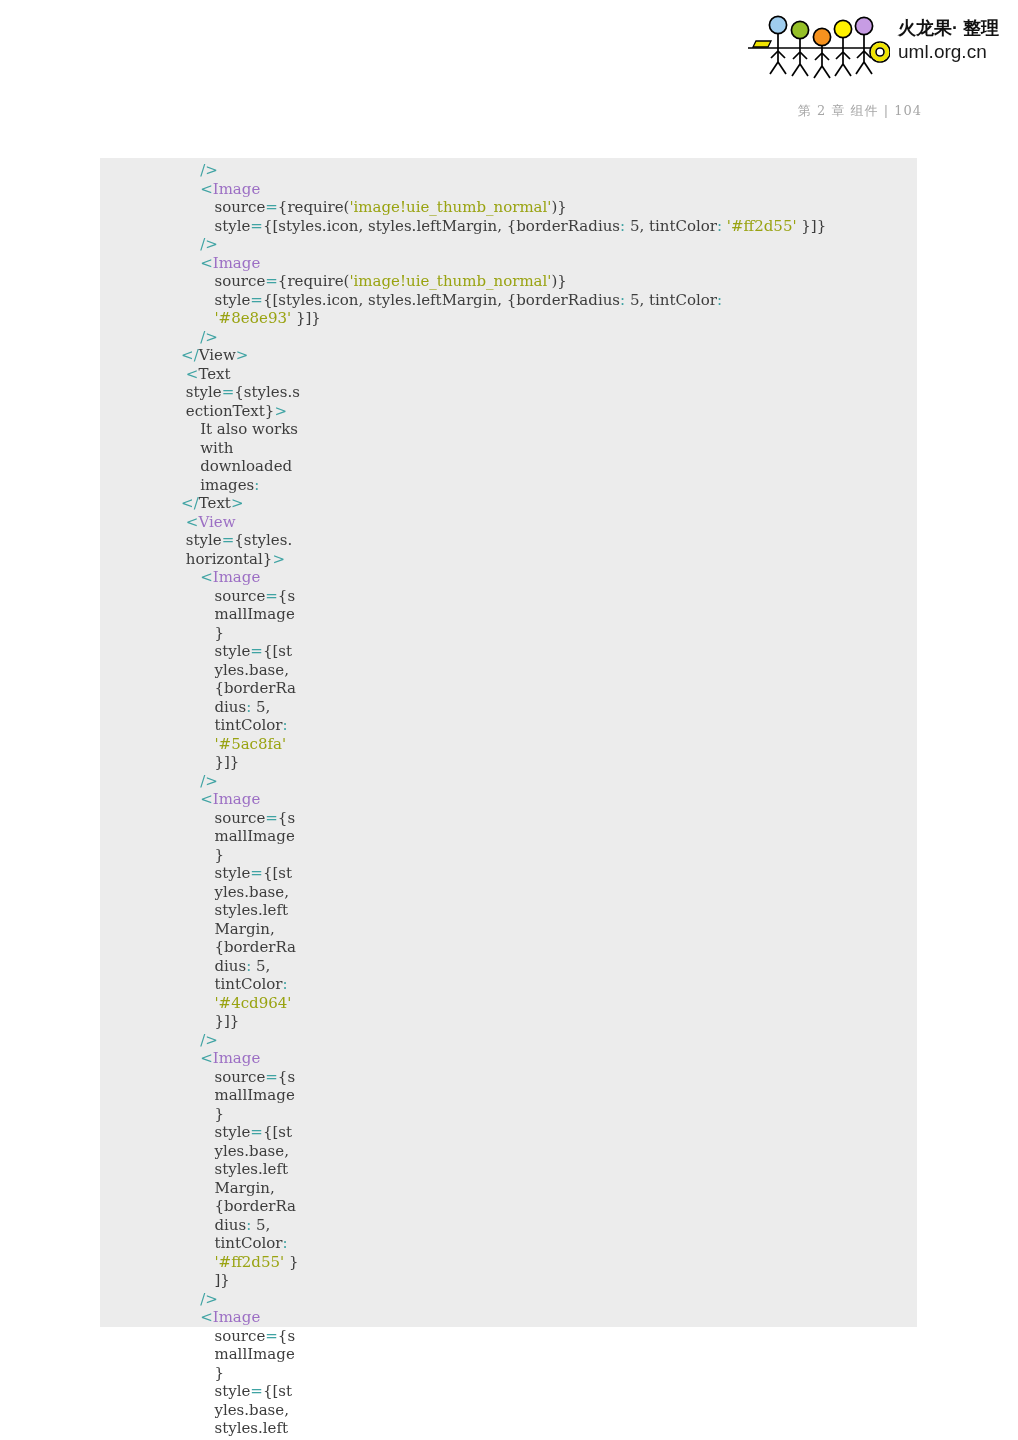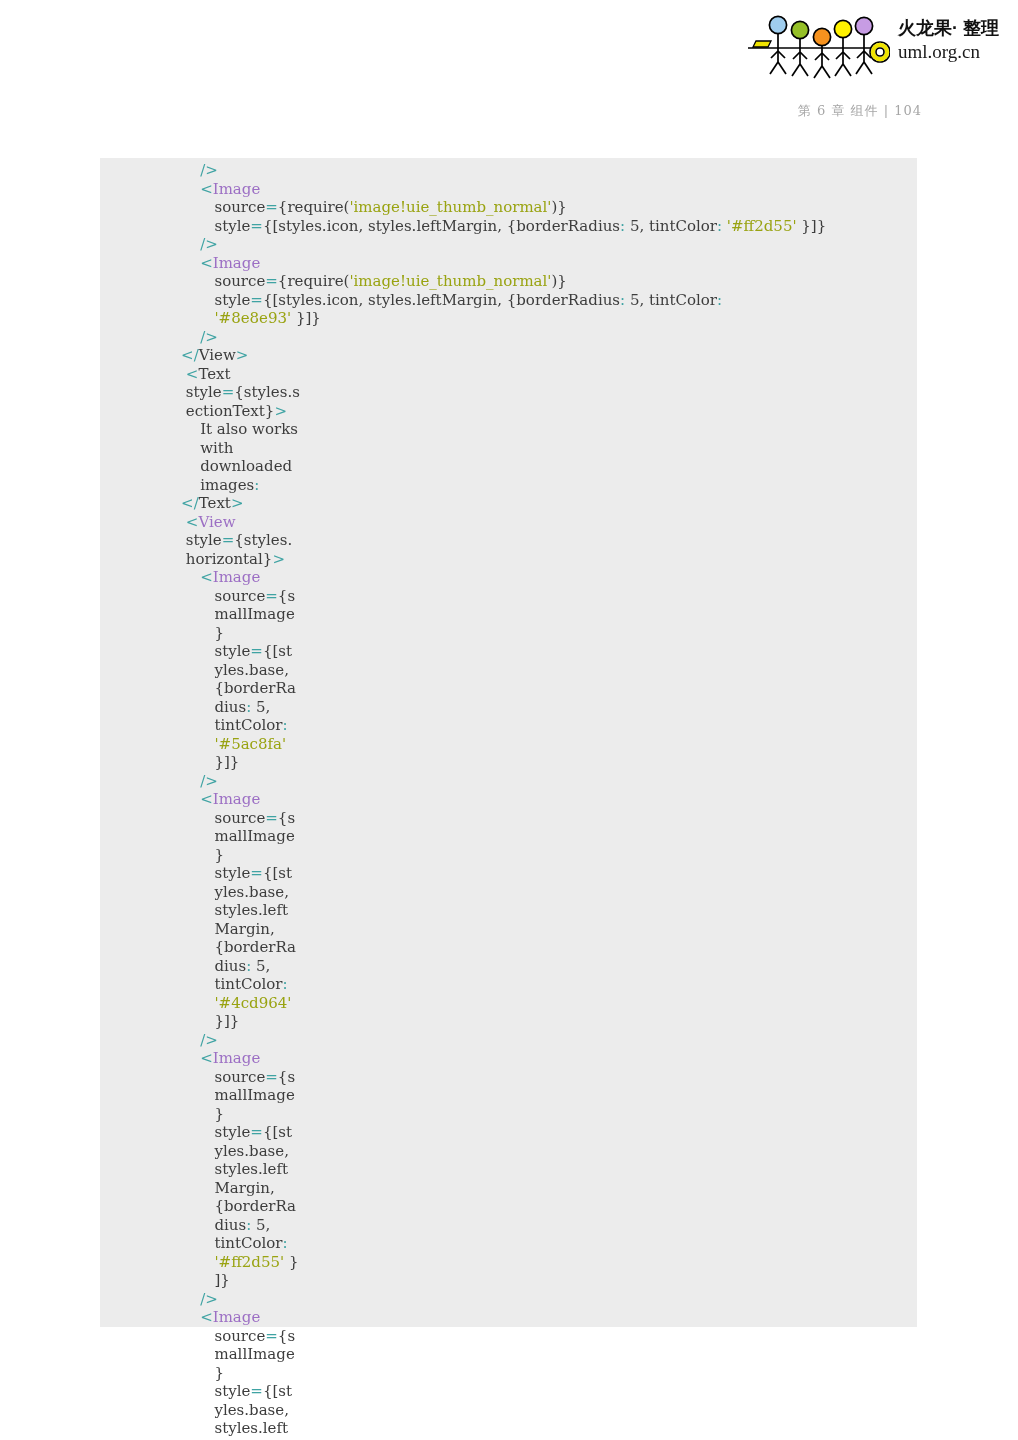--- a/index.html
+++ b/index.html
@@ -2,21 +2,21 @@
 <html><head>
 <meta charset="utf-8">
 <style>
   html,body{margin:0;padding:0;background:#ffffff;}
   .page{position:relative;width:1018px;height:1440px;background:#ffffff;overflow:hidden;
         font-family:"DejaVu Serif", serif;}
   
   .brand-logo{position:absolute;left:740px;top:6px;width:150px;height:74px;}
   .brand-text{position:absolute;left:898px;top:16px;width:118px;}
   .brand-title{font-family:"Liberation Sans", sans-serif;font-weight:bold;font-size:18px;color:#111;line-height:24px;white-space:nowrap;}
-  .brand-domain{font-family:Liberation Serif, serif;font-size:19px;color:#1a1a1a;line-height:24px;white-space:nowrap;}
+  .brand-domain{font-family:Liberation Sans, sans-serif;font-size:19px;color:#1a1a1a;line-height:24px;white-space:nowrap;}
   .page-info{position:absolute;left:700px;top:102px;width:222px;text-align:right;
              font-size:13px;color:#a6a6a6;letter-spacing:1px;white-space:nowrap;}
   
   .code-bg{position:absolute;left:100px;top:158px;width:817px;height:1169px;}
   .code-lines{position:absolute;left:100px;top:161px;width:918px;
               font-size:15px;line-height:18.5px;color:#3d3d3d;white-space:pre;}
   .code-line{height:18.5px;}
 </style>
 </head>
 <body>
@@ -69,19 +69,19 @@
       <circle cx="140" cy="46" r="7" stroke-width="4.4" stroke="#f0e400"></circle>
       <circle cx="140" cy="46" r="4" stroke-width="1.6"></circle>
     </g>
   </svg>
 
   <div class="brand-text">
     <div class="brand-title">火龙果· 整理</div>
     <div class="brand-domain">uml.org.cn</div>
   </div>
 
-  <div class="page-info">第 6 章 组件 | 104</div>
+  <div class="page-info">第 2 章 组件 | 104</div>
 
   <div class="code-bg" style="background: rgb(236, 236, 236);"></div>
 
   <div class="code-lines"><div class="code-line">                     <span style="color: rgb(63, 163, 163);">/&gt;</span></div><div class="code-line">                     <span style="color: rgb(63, 163, 163);">&lt;</span><span style="color: rgb(156, 111, 196);">Image</span></div><div class="code-line">                        <span style="color: rgb(61, 61, 61);">source</span><span style="color: rgb(63, 163, 163);">=</span><span style="color: rgb(61, 61, 61);">{require(</span><span style="color: rgb(153, 163, 17);">'image!uie_thumb_normal'</span><span style="color: rgb(61, 61, 61);">)}</span></div><div class="code-line">                        <span style="color: rgb(61, 61, 61);">style</span><span style="color: rgb(63, 163, 163);">=</span><span style="color: rgb(61, 61, 61);">{[styles.icon, styles.leftMargin, {borderRadius</span><span style="color: rgb(63, 163, 163);">:</span><span style="color: rgb(61, 61, 61);"> 5, tintColor</span><span style="color: rgb(63, 163, 163);">:</span><span style="color: rgb(61, 61, 61);"> </span><span style="color: rgb(153, 163, 17);">'#ff2d55'</span><span style="color: rgb(61, 61, 61);"> }]}</span></div><div class="code-line">                     <span style="color: rgb(63, 163, 163);">/&gt;</span></div><div class="code-line">                     <span style="color: rgb(63, 163, 163);">&lt;</span><span style="color: rgb(156, 111, 196);">Image</span></div><div class="code-line">                        <span style="color: rgb(61, 61, 61);">source</span><span style="color: rgb(63, 163, 163);">=</span><span style="color: rgb(61, 61, 61);">{require(</span><span style="color: rgb(153, 163, 17);">'image!uie_thumb_normal'</span><span style="color: rgb(61, 61, 61);">)}</span></div><div class="code-line">                        <span style="color: rgb(61, 61, 61);">style</span><span style="color: rgb(63, 163, 163);">=</span><span style="color: rgb(61, 61, 61);">{[styles.icon, styles.leftMargin, {borderRadius</span><span style="color: rgb(63, 163, 163);">:</span><span style="color: rgb(61, 61, 61);"> 5, tintColor</span><span style="color: rgb(63, 163, 163);">:</span></div><div class="code-line">                        <span style="color: rgb(153, 163, 17);">'#8e8e93'</span><span style="color: rgb(61, 61, 61);"> }]}</span></div><div class="code-line">                     <span style="color: rgb(63, 163, 163);">/&gt;</span></div><div class="code-line">                 <span style="color: rgb(63, 163, 163);">&lt;/</span><span style="color: rgb(61, 61, 61);">View</span><span style="color: rgb(63, 163, 163);">&gt;</span></div><div class="code-line">                  <span style="color: rgb(63, 163, 163);">&lt;</span><span style="color: rgb(61, 61, 61);">Text</span></div><div class="code-line">                  <span style="color: rgb(61, 61, 61);">style</span><span style="color: rgb(63, 163, 163);">=</span><span style="color: rgb(61, 61, 61);">{styles.s</span></div><div class="code-line">                  <span style="color: rgb(61, 61, 61);">ectionText}</span><span style="color: rgb(63, 163, 163);">&gt;</span></div><div class="code-line">                     <span style="color: rgb(61, 61, 61);">It also works</span></div><div class="code-line">                     <span style="color: rgb(61, 61, 61);">with</span></div><div class="code-line">                     <span style="color: rgb(61, 61, 61);">downloaded</span></div><div class="code-line">                     <span style="color: rgb(61, 61, 61);">images</span><span style="color: rgb(63, 163, 163);">:</span></div><div class="code-line">                 <span style="color: rgb(63, 163, 163);">&lt;/</span><span style="color: rgb(61, 61, 61);">Text</span><span style="color: rgb(63, 163, 163);">&gt;</span></div><div class="code-line">                  <span style="color: rgb(63, 163, 163);">&lt;</span><span style="color: rgb(156, 111, 196);">View</span></div><div class="code-line">                  <span style="color: rgb(61, 61, 61);">style</span><span style="color: rgb(63, 163, 163);">=</span><span style="color: rgb(61, 61, 61);">{styles.</span></div><div class="code-line">                  <span style="color: rgb(61, 61, 61);">horizontal}</span><span style="color: rgb(63, 163, 163);">&gt;</span></div><div class="code-line">                     <span style="color: rgb(63, 163, 163);">&lt;</span><span style="color: rgb(156, 111, 196);">Image</span></div><div class="code-line">                        <span style="color: rgb(61, 61, 61);">source</span><span style="color: rgb(63, 163, 163);">=</span><span style="color: rgb(61, 61, 61);">{s</span></div><div class="code-line">                        <span style="color: rgb(61, 61, 61);">mallImage</span></div><div class="code-line">                        <span style="color: rgb(61, 61, 61);">}</span></div><div class="code-line">                        <span style="color: rgb(61, 61, 61);">style</span><span style="color: rgb(63, 163, 163);">=</span><span style="color: rgb(61, 61, 61);">{[st</span></div><div class="code-line">                        <span style="color: rgb(61, 61, 61);">yles.base,</span></div><div class="code-line">                        <span style="color: rgb(61, 61, 61);">{borderRa</span></div><div class="code-line">                        <span style="color: rgb(61, 61, 61);">dius</span><span style="color: rgb(63, 163, 163);">:</span><span style="color: rgb(61, 61, 61);"> 5,</span></div><div class="code-line">                        <span style="color: rgb(61, 61, 61);">tintColor</span><span style="color: rgb(63, 163, 163);">:</span></div><div class="code-line">                        <span style="color: rgb(153, 163, 17);">'#5ac8fa'</span></div><div class="code-line">                        <span style="color: rgb(61, 61, 61);">}]}</span></div><div class="code-line">                     <span style="color: rgb(63, 163, 163);">/&gt;</span></div><div class="code-line">                     <span style="color: rgb(63, 163, 163);">&lt;</span><span style="color: rgb(156, 111, 196);">Image</span></div><div class="code-line">                        <span style="color: rgb(61, 61, 61);">source</span><span style="color: rgb(63, 163, 163);">=</span><span style="color: rgb(61, 61, 61);">{s</span></div><div class="code-line">                        <span style="color: rgb(61, 61, 61);">mallImage</span></div><div class="code-line">                        <span style="color: rgb(61, 61, 61);">}</span></div><div class="code-line">                        <span style="color: rgb(61, 61, 61);">style</span><span style="color: rgb(63, 163, 163);">=</span><span style="color: rgb(61, 61, 61);">{[st</span></div><div class="code-line">                        <span style="color: rgb(61, 61, 61);">yles.base,</span></div><div class="code-line">                        <span style="color: rgb(61, 61, 61);">styles.left</span></div><div class="code-line">                        <span style="color: rgb(61, 61, 61);">Margin,</span></div><div class="code-line">                        <span style="color: rgb(61, 61, 61);">{borderRa</span></div><div class="code-line">                        <span style="color: rgb(61, 61, 61);">dius</span><span style="color: rgb(63, 163, 163);">:</span><span style="color: rgb(61, 61, 61);"> 5,</span></div><div class="code-line">                        <span style="color: rgb(61, 61, 61);">tintColor</span><span style="color: rgb(63, 163, 163);">:</span></div><div class="code-line">                        <span style="color: rgb(153, 163, 17);">'#4cd964'</span></div><div class="code-line">                        <span style="color: rgb(61, 61, 61);">}]}</span></div><div class="code-line">                     <span style="color: rgb(63, 163, 163);">/&gt;</span></div><div class="code-line">                     <span style="color: rgb(63, 163, 163);">&lt;</span><span style="color: rgb(156, 111, 196);">Image</span></div><div class="code-line">                        <span style="color: rgb(61, 61, 61);">source</span><span style="color: rgb(63, 163, 163);">=</span><span style="color: rgb(61, 61, 61);">{s</span></div><div class="code-line">                        <span style="color: rgb(61, 61, 61);">mallImage</span></div><div class="code-line">                        <span style="color: rgb(61, 61, 61);">}</span></div><div class="code-line">                        <span style="color: rgb(61, 61, 61);">style</span><span style="color: rgb(63, 163, 163);">=</span><span style="color: rgb(61, 61, 61);">{[st</span></div><div class="code-line">                        <span style="color: rgb(61, 61, 61);">yles.base,</span></div><div class="code-line">                        <span style="color: rgb(61, 61, 61);">styles.left</span></div><div class="code-line">                        <span style="color: rgb(61, 61, 61);">Margin,</span></div><div class="code-line">                        <span style="color: rgb(61, 61, 61);">{borderRa</span></div><div class="code-line">                        <span style="color: rgb(61, 61, 61);">dius</span><span style="color: rgb(63, 163, 163);">:</span><span style="color: rgb(61, 61, 61);"> 5,</span></div><div class="code-line">                        <span style="color: rgb(61, 61, 61);">tintColor</span><span style="color: rgb(63, 163, 163);">:</span></div><div class="code-line">                        <span style="color: rgb(153, 163, 17);">'#ff2d55'</span><span style="color: rgb(61, 61, 61);"> }</span></div><div class="code-line">                        <span style="color: rgb(61, 61, 61);">]}</span></div><div class="code-line">                     <span style="color: rgb(63, 163, 163);">/&gt;</span></div><div class="code-line">                     <span style="color: rgb(63, 163, 163);">&lt;</span><span style="color: rgb(156, 111, 196);">Image</span></div><div class="code-line">                        <span style="color: rgb(61, 61, 61);">source</span><span style="color: rgb(63, 163, 163);">=</span><span style="color: rgb(61, 61, 61);">{s</span></div><div class="code-line">                        <span style="color: rgb(61, 61, 61);">mallImage</span></div><div class="code-line">                        <span style="color: rgb(61, 61, 61);">}</span></div><div class="code-line">                        <span style="color: rgb(61, 61, 61);">style</span><span style="color: rgb(63, 163, 163);">=</span><span style="color: rgb(61, 61, 61);">{[st</span></div><div class="code-line">                        <span style="color: rgb(61, 61, 61);">yles.base,</span></div><div class="code-line">                        <span style="color: rgb(61, 61, 61);">styles.left</span></div><div class="code-line">                        <span style="color: rgb(61, 61, 61);">Margin,</span></div></div>
 
 </div>
 
 </body></html>

